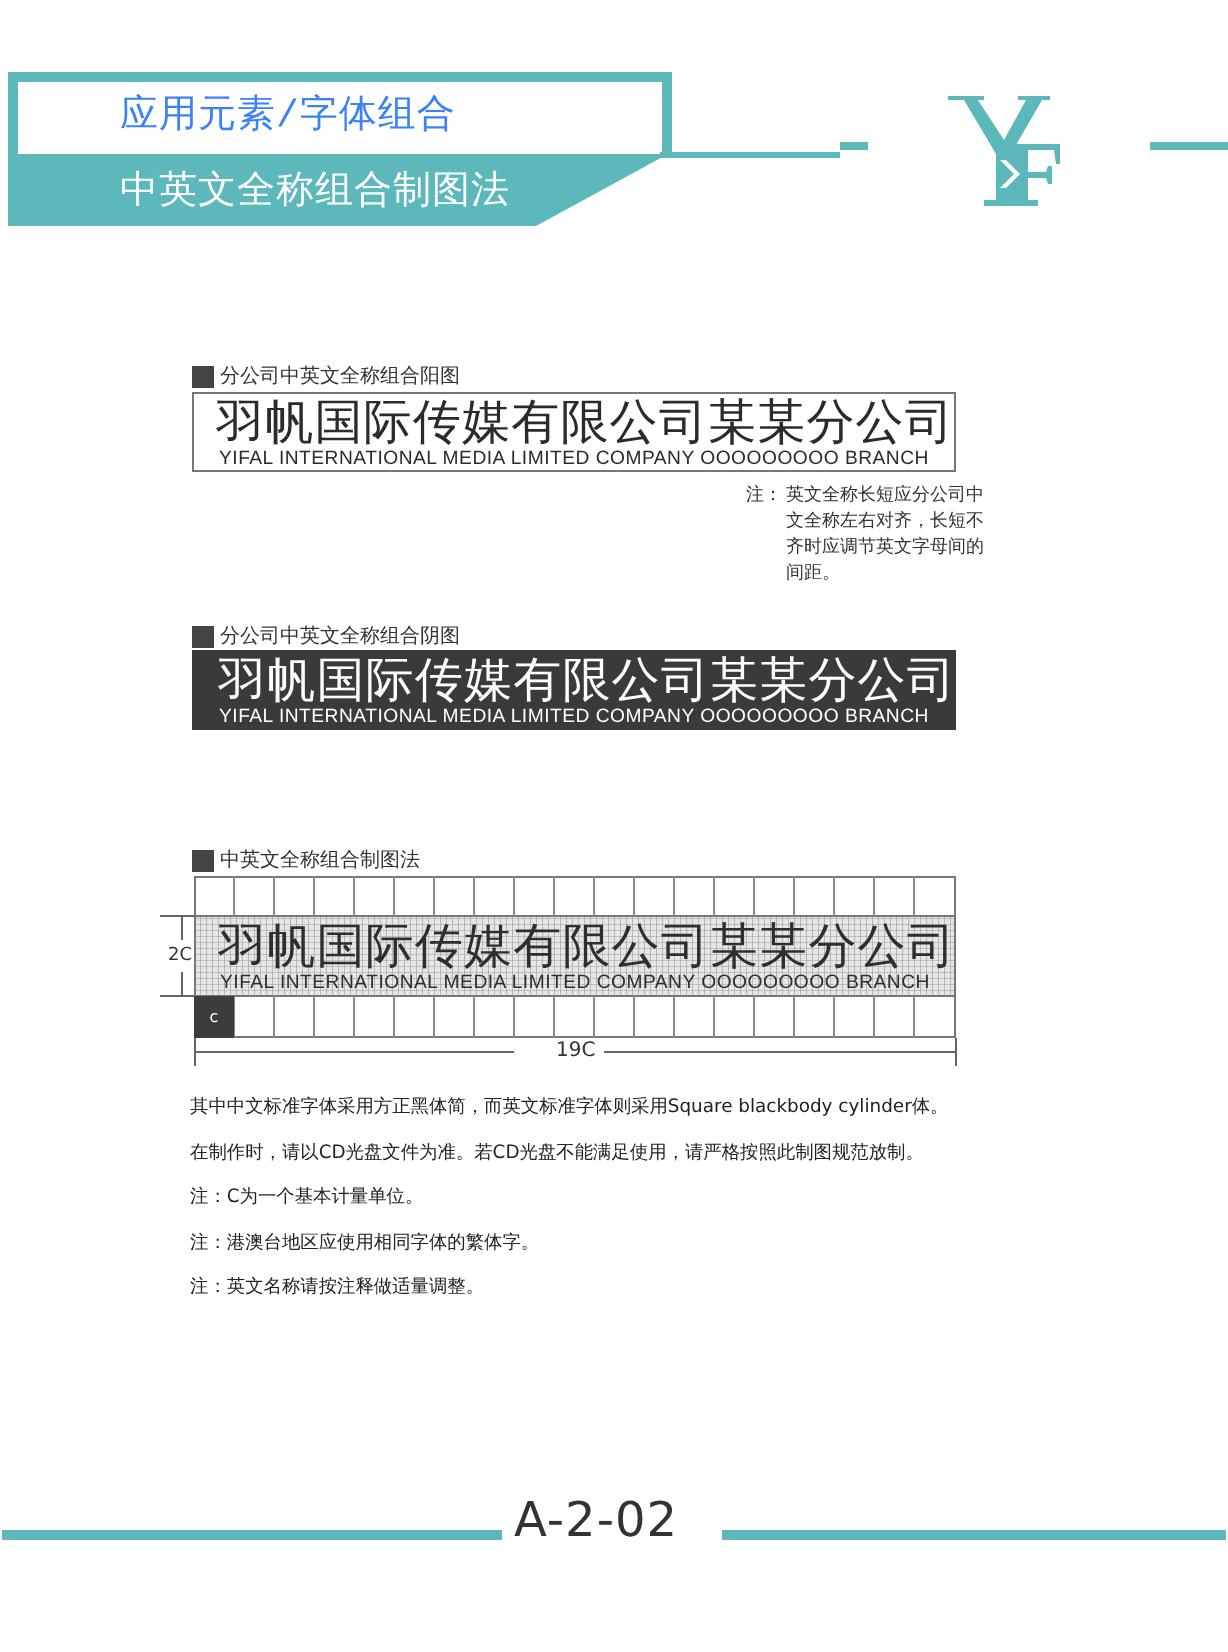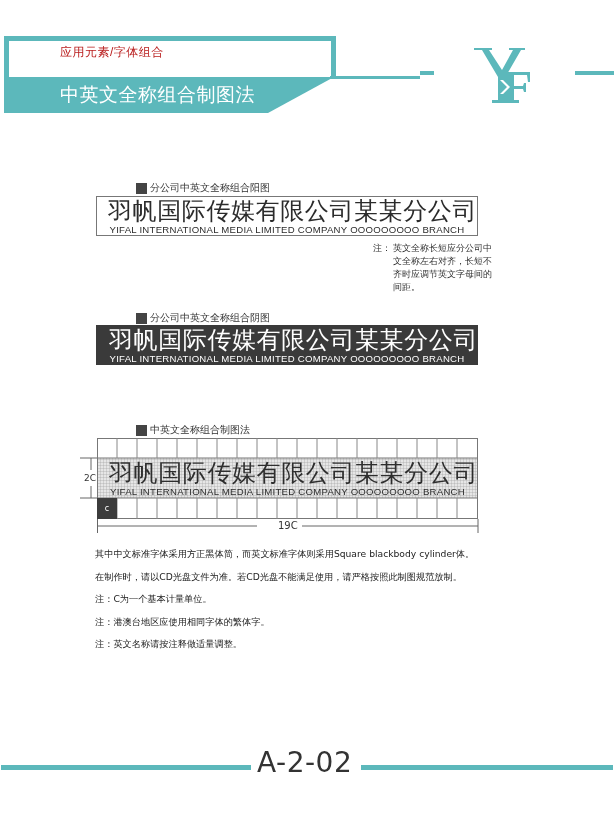--- a/index.html
+++ b/index.html
@@ -8,33 +8,33 @@
     font-family: "DejaVu Sans", "Liberation Sans", sans-serif; color: #222;
   }
   .abs { position: absolute; }
 
   
   .hdr-box {
     left: 4px; top: 36px; width: 322px; height: 38px;
     border: 5px solid #5cb8bb; border-bottom: none; background: #fff;
   }
   .hdr-title {
-    left: 60px; top: 44px; font-size: 12px; color: #b91c1c; letter-spacing: 0.5px;
-    font-family: Liberation Sans, sans-serif;
+    left: 60px; top: 44px; font-size: 19px; color: #3b82f6; letter-spacing: 0.5px;
+    font-family: Liberation Mono, monospace;
   }
   .hdr-band { left: 4px; top: 77px; width: 330px; height: 36px; }
   .hdr-sub {
     left: 60px; top: 82px; font-size: 19px; color: #ffffff; letter-spacing: 0.5px;
   }
   .hdr-line-mid { left: 330px; top: 76px; width: 90px; height: 3px; background: #5cb8bb; }
   .hdr-line-left-logo { left: 420px; top: 71px; width: 14px; height: 4px; background: #5cb8bb; }
   .hdr-line-right { left: 575px; top: 71px; width: 39px; height: 4px; background: #5cb8bb; }
 
   
-  .sec-label { font-size: 10px; color: #333; display: flex; align-items: center; gap: 3px; margin-left: 40px; }
+  .sec-label { font-size: 10px; color: #333; display: flex; align-items: center; gap: 3px; }
   .sec-square { width: 11px; height: 11px; background: #444; display: inline-block; }
 
   
   .lockup {
     box-sizing: border-box; width: 382px; height: 40px;
     display: flex; flex-direction: column; justify-content: center; align-items: stretch;
   }
   .lockup.pos { border: 1px solid #777; background: #fff; }
   .lockup.neg { background: #3a3a3a; }
   .cn-line {
@@ -73,21 +73,21 @@
   
   .body-text {
     left: 95px; top: 548px; width: 394px; font-size: 9.2px; line-height: 12.5px; color: #222;
   }
   .body-text p { margin: 0 0 10px 0; }
 
   
   .foot-line-l { left: 1px; top: 765px; width: 250px; height: 5px; background: #5cb8bb; }
   .foot-line-r { left: 361px; top: 765px; width: 252px; height: 5px; background: #5cb8bb; }
   .foot-code {
-    left: 257px; top: 746px; font-size: 28px; color: #333; letter-spacing: 0.5px;
+    left: 257px; top: 746px; font-size: 24px; color: #333; letter-spacing: 0.5px;
     font-family: "DejaVu Sans", sans-serif;
   }
 </style>
 </head>
 <body>
 
 <div class="abs hdr-box"></div>
 <div class="abs hdr-title">应用元素/字体组合</div>
 <svg class="abs hdr-band" width="330" height="36" viewBox="0 0 330 36">
   <polygon points="0,0 330,0 264,36 0,36" fill="#5cb8bb"></polygon>

